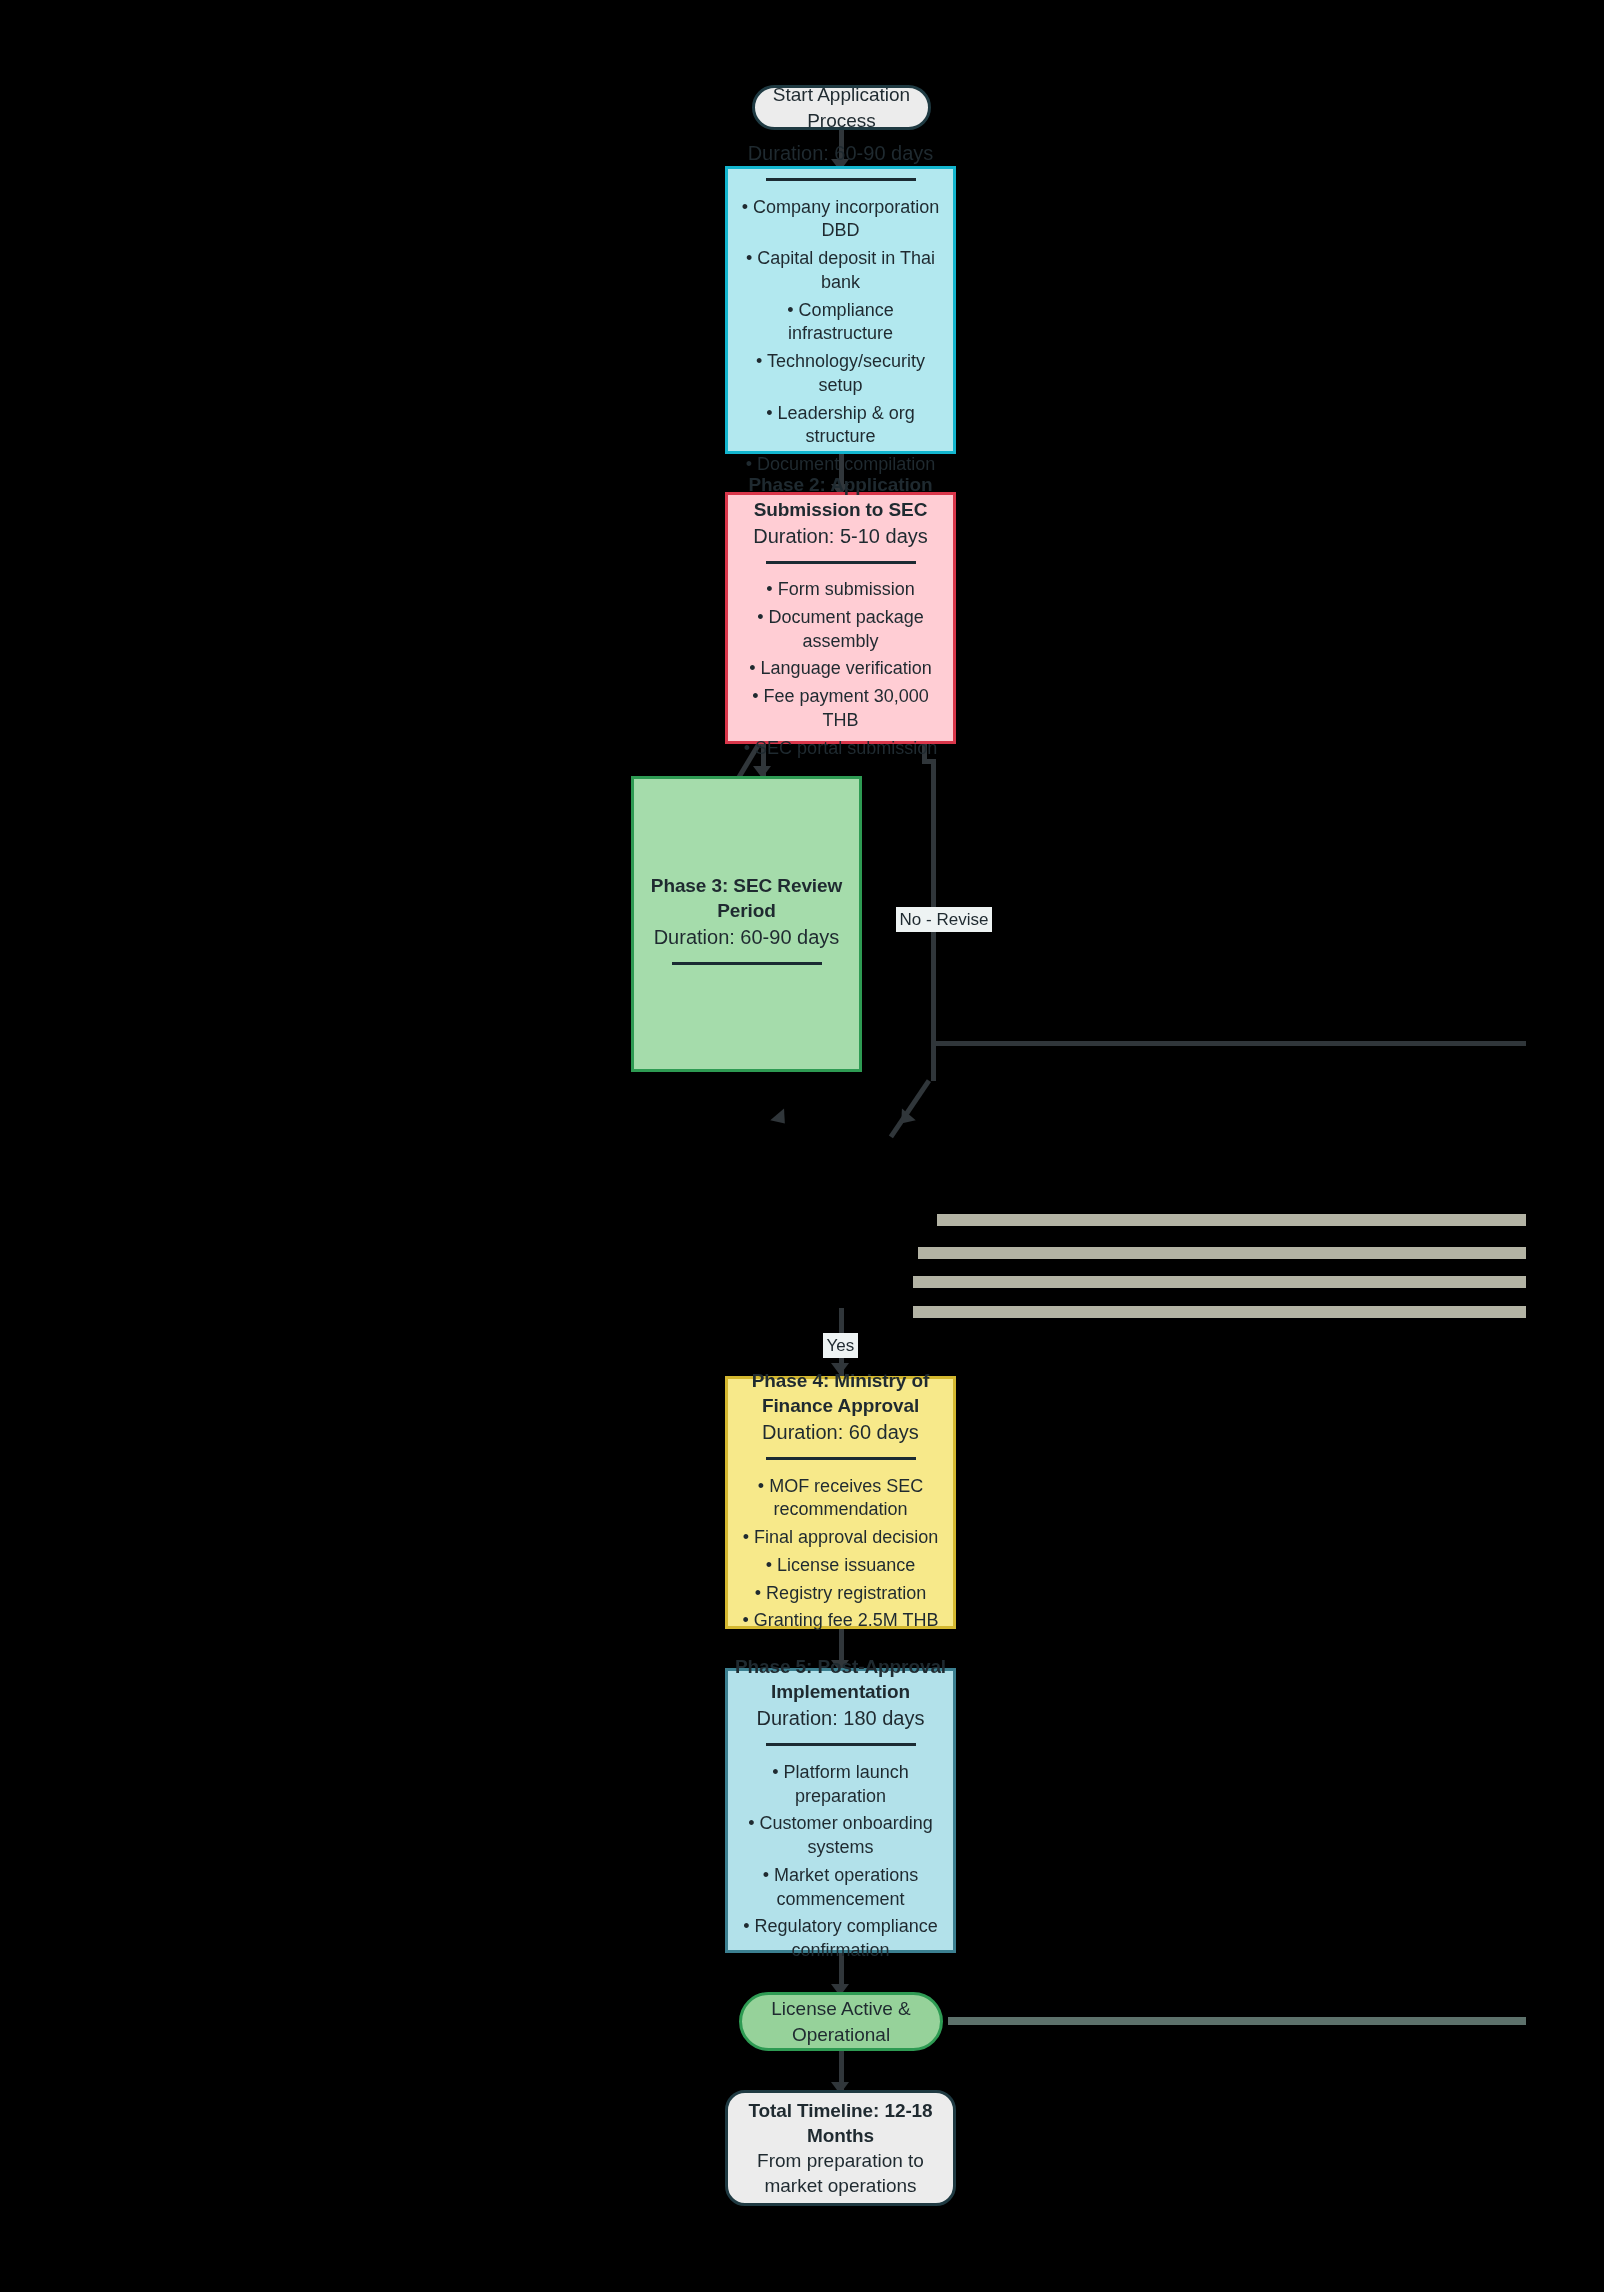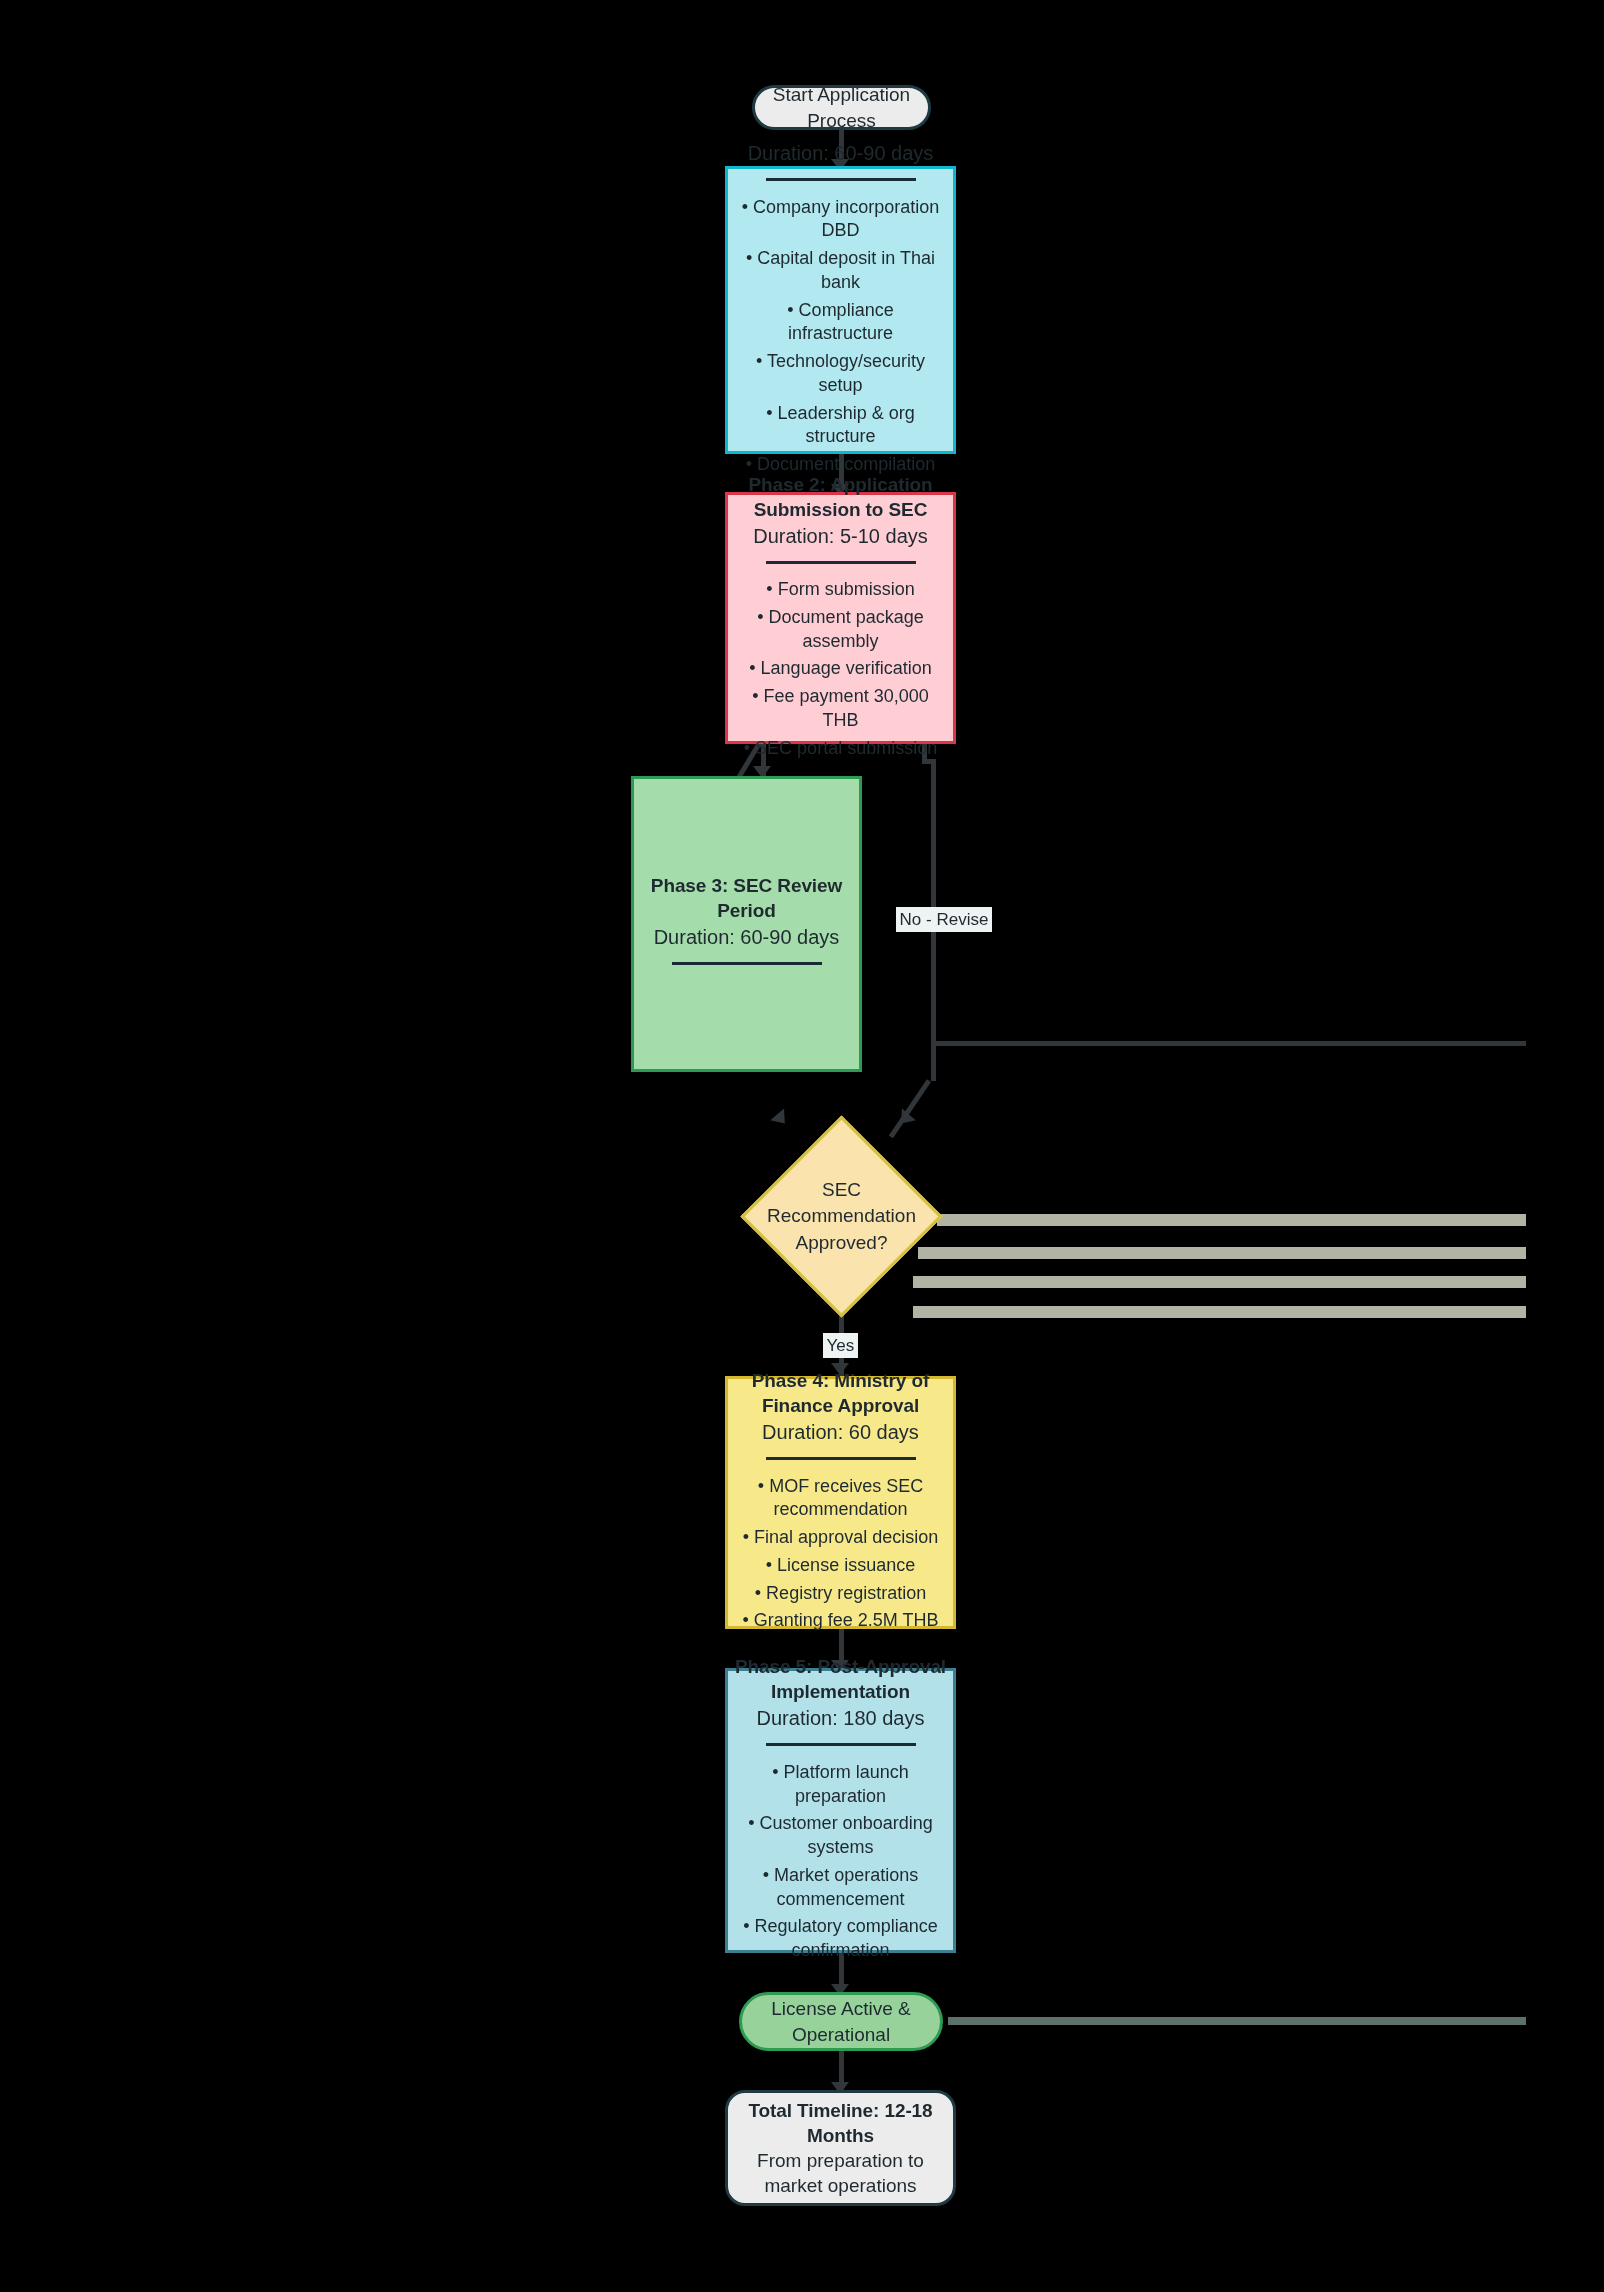--- a/index.html
+++ b/index.html
@@ -206,28 +206,20 @@
       <div>• SEC portal submission</div>
     </div>
   </div>
 
   <div class="node phase phase3" style="left:631px;top:776px;width:231px;height:296px;">
     <div class="title">Phase 3: SEC Review Period</div>
     <div class="dur">Duration: 60-90 days</div>
     <div class="rule"></div>
   </div>
 
-  <div class="diamond-wrap" style="left:770px;top:1145px;width:143px;height:143px;">
-    <div class="diamond-shape"></div>
-    <div class="diamond-text" style="left:-67px;right:-67px;">
-      <div>SEC</div>
-      <div>Recommendation</div>
-      <div>Approved?</div>
-    </div>
-  </div>
 
   <div class="edge-label" style="left:896px;top:907px;">No - Revise</div>
   <div class="edge-label" style="left:823px;top:1333px;">Yes</div>
 
   <div class="node phase phase4" style="left:725px;top:1376px;width:231px;height:253px;align-items:center;">
     <div class="title">Phase 4: Ministry of Finance Approval</div>
     <div class="dur">Duration: 60 days</div>
     <div class="rule"></div>
     <div class="bullets">
       <div>• MOF receives SEC recommendation</div>

